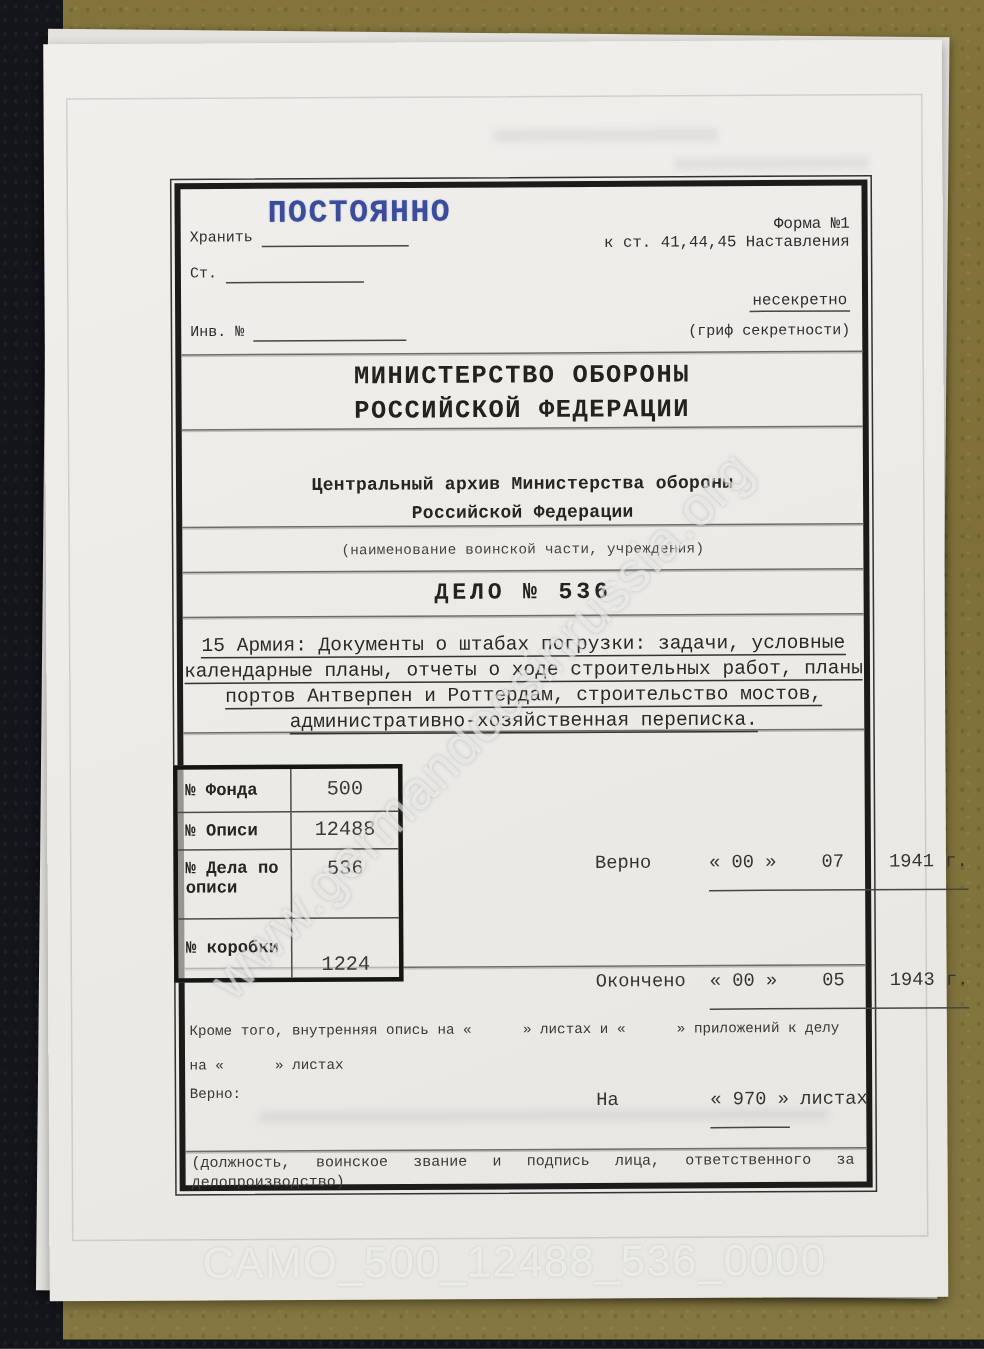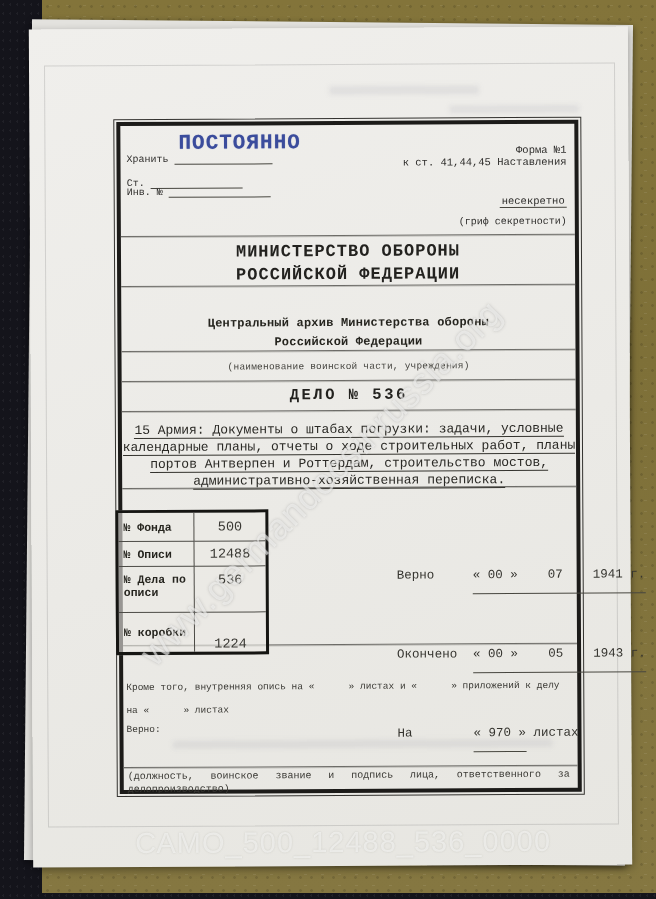--- a/index.html
+++ b/index.html
@@ -107,21 +107,21 @@
 
         <div class="stamp">ПОСТОЯННО</div>
         <div class="fld lbl" style="top:27px">
           <span>Хранить</span>
           <span class="rule" style="width:98px"></span>
         </div>
         <div class="fld lbl" style="top:51px">
           <span>Ст.</span>
           <span class="rule" style="width:92px"></span>
         </div>
-        <div class="fld lbl" style="top:60px">
+        <div class="fld lbl" style="top:90px">
           <span>Инв. №</span>
           <span class="rule" style="width:102px"></span>
         </div>
 
         <div class="meta" style="top:20px">Форма №1</div>
         <div class="meta" style="top:32px">к ст. 41,44,45 Наставления</div>
         <div class="meta" style="top:71px"><span class="u">несекретно</span></div>
         <div class="meta" style="top:92px;font-size:10px">(гриф секретности)</div>
 
         <div class="center ministry" style="top:115px">

